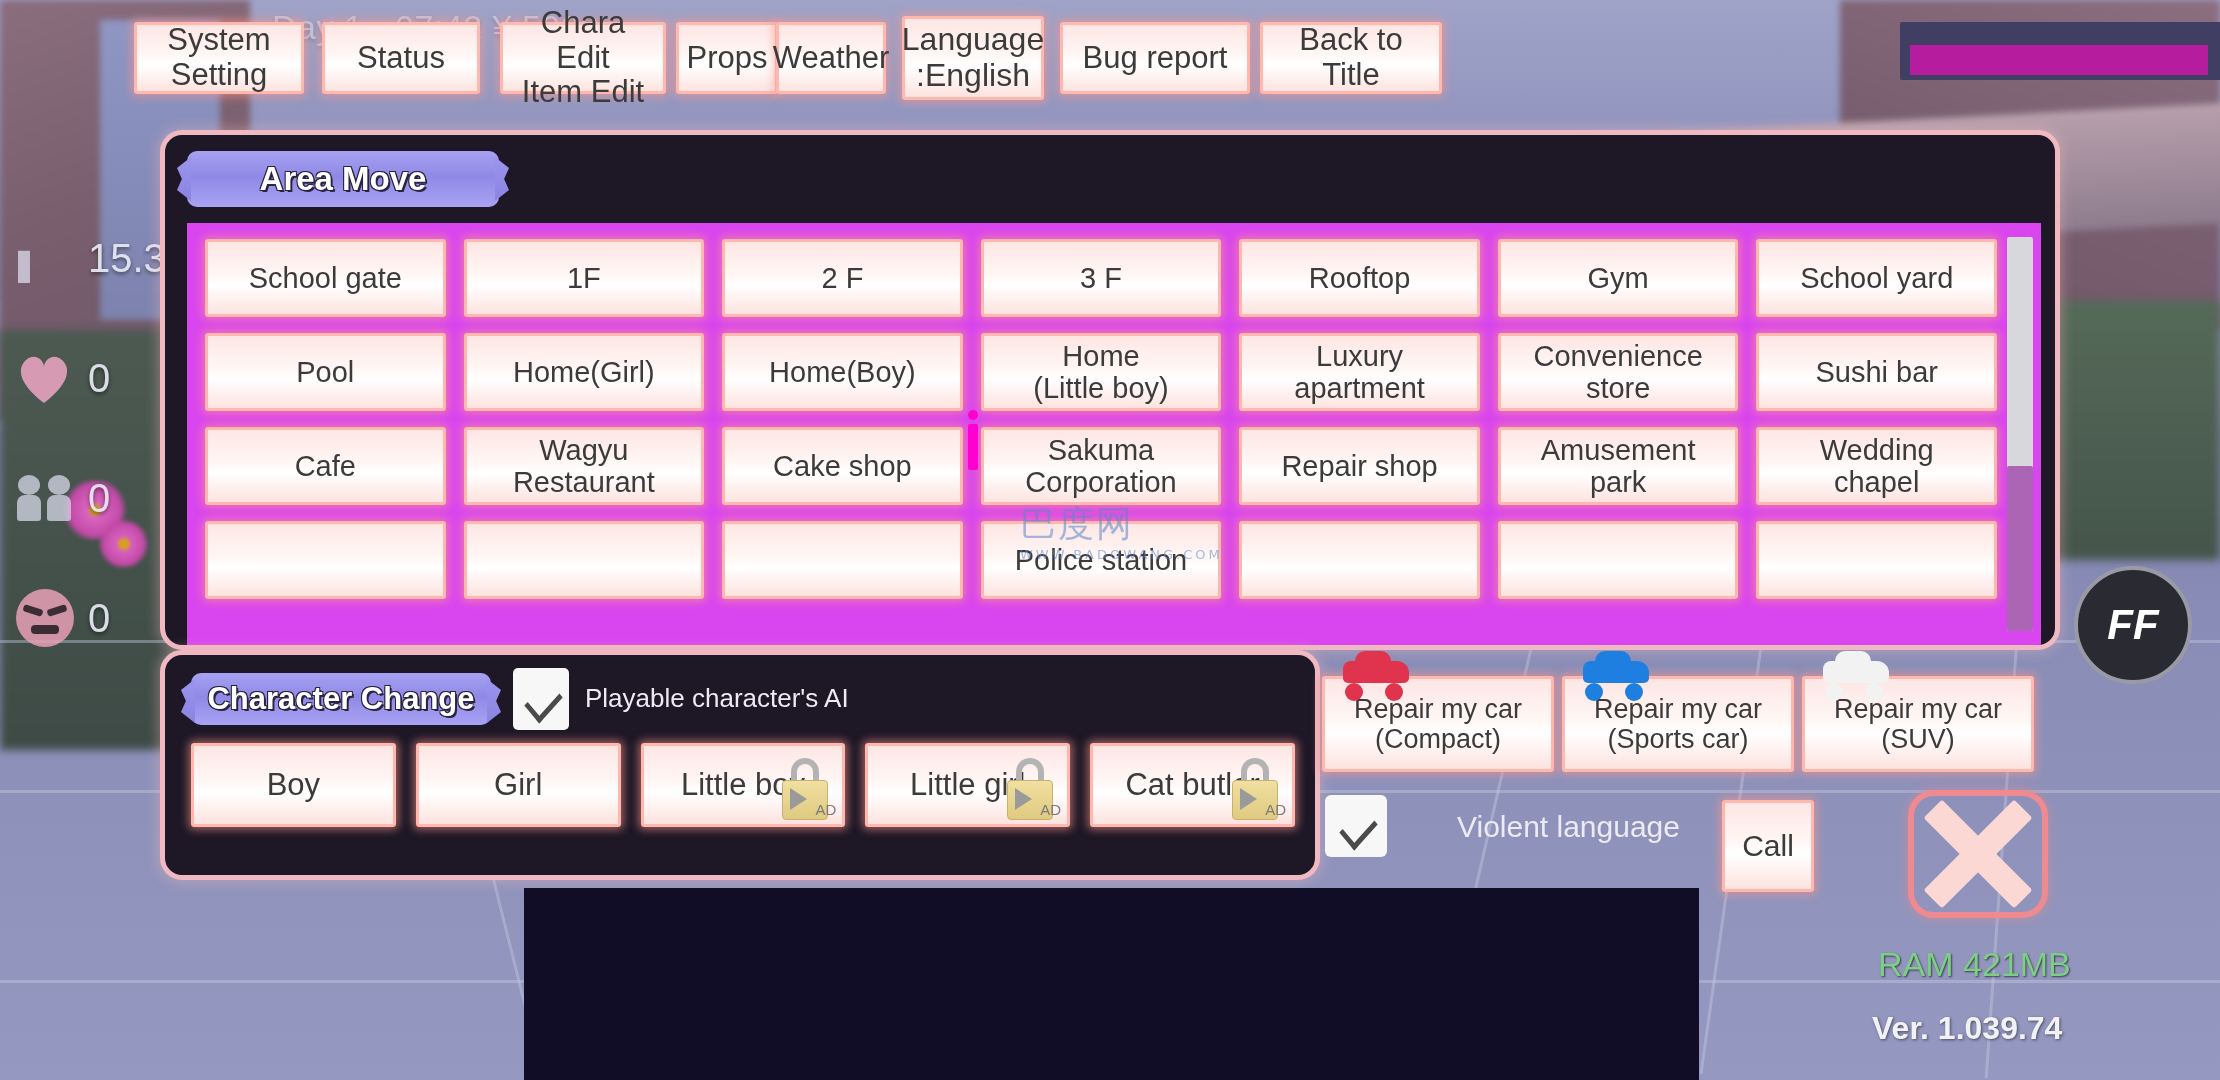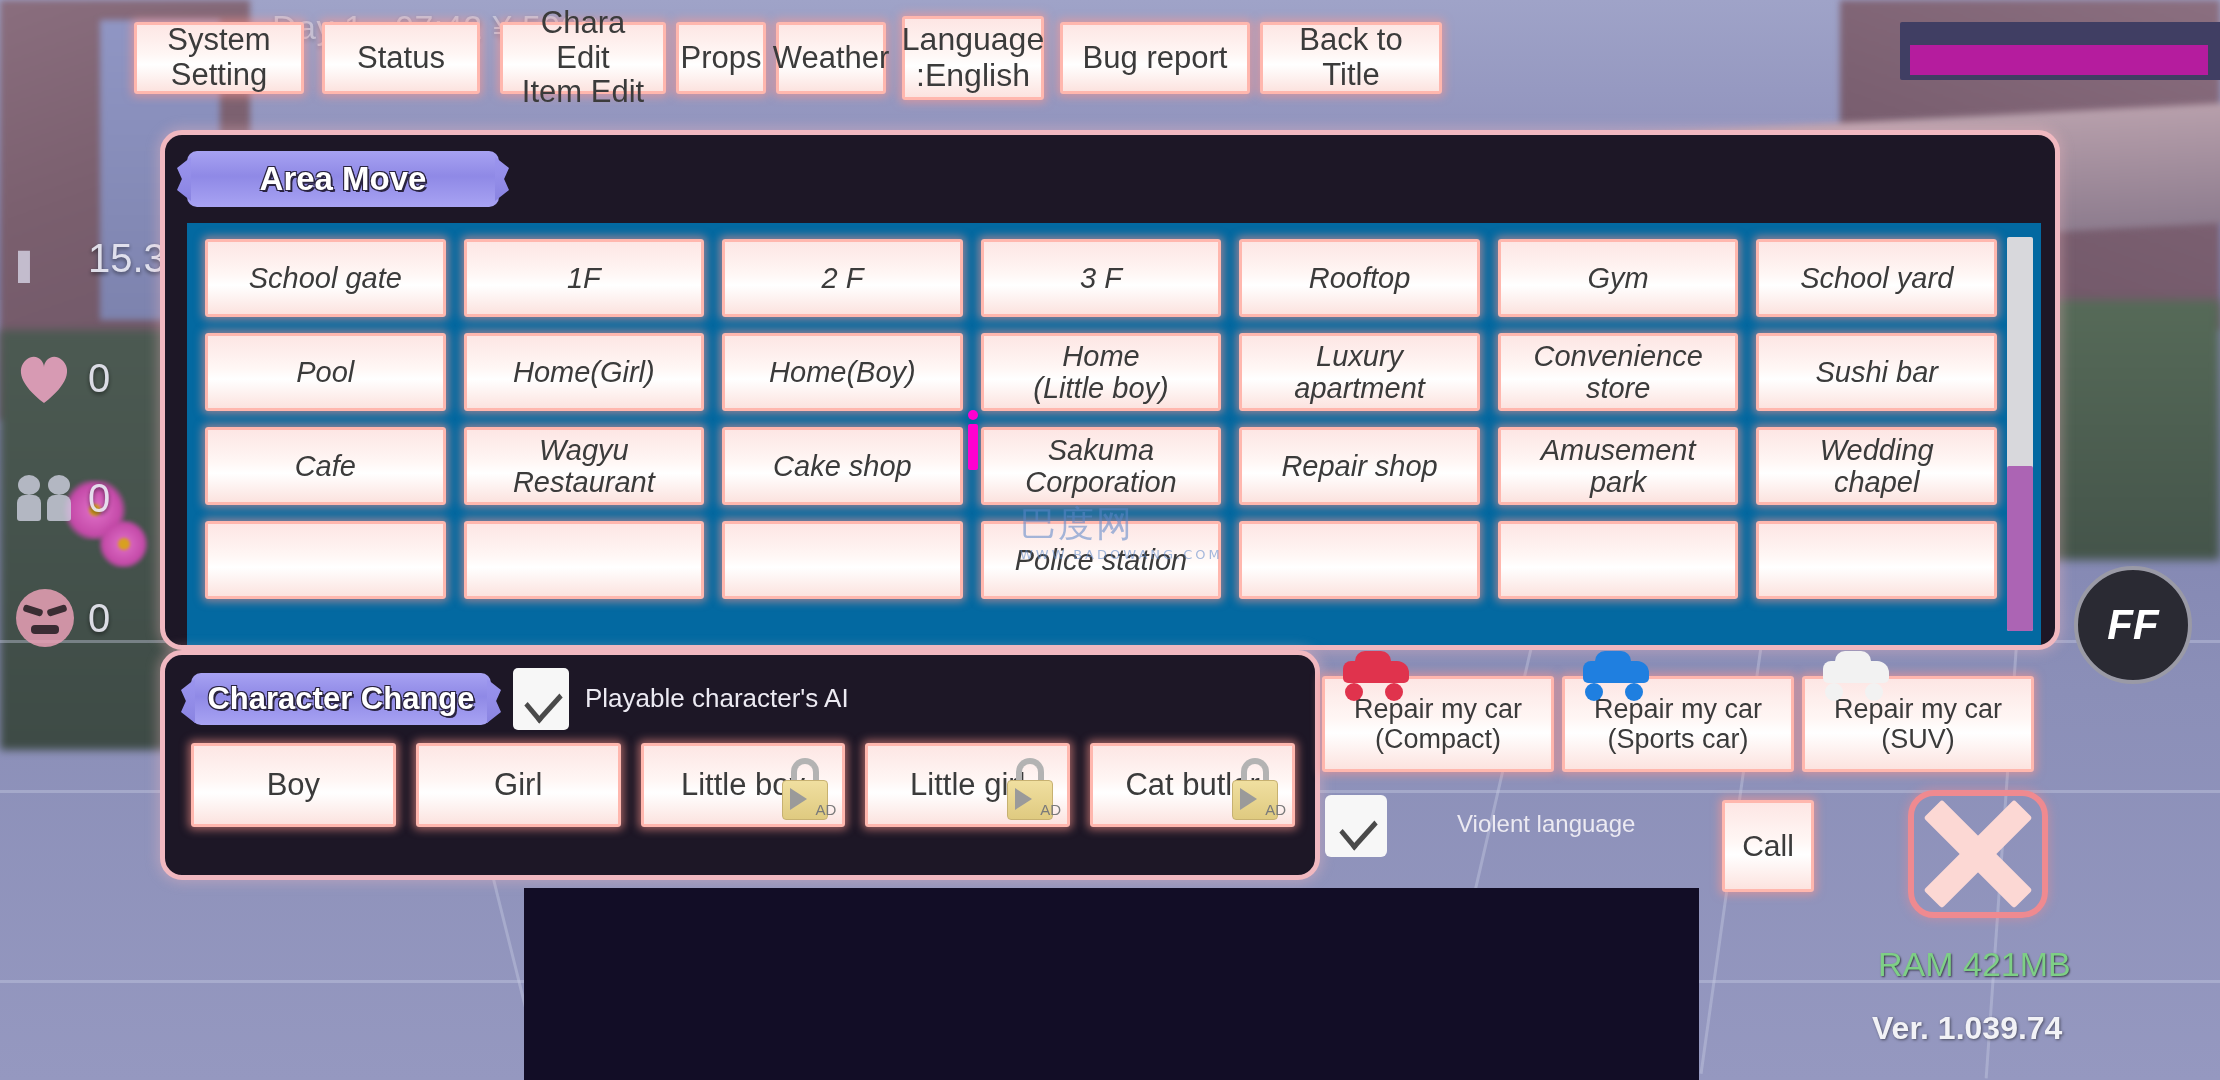--- a/index.html
+++ b/index.html
@@ -175,23 +175,22 @@
   }
   .panel-title::before, .panel-title::after {
     content:""; position:absolute; top:6px; width:14px; height:44px;
     background: linear-gradient(180deg,#9b95ee,#8a84e2);
   }
   .panel-title::before { left:-10px; clip-path: polygon(100% 0,100% 100%,0 75%,35% 50%,0 25%); }
   .panel-title::after  { right:-10px; clip-path: polygon(0 0,0 100%,100% 75%,65% 50%,100% 25%); }
 
   #area-scroll {
     position:absolute; left:22px; top:88px; right:14px; bottom:0;
-    background:#0369a1;
+    background:#d946ef;
     overflow:hidden;
-    font-style:italic;
   }
   #area-grid {
     position:absolute; left:18px; top:16px; right:44px;
     display:grid; grid-template-columns: repeat(7, 1fr); gap:16px 18px;
   }
   #area-grid .pbtn { height:78px; font-size:29px; padding:0 6px; }
 
   .info-i {
     position:absolute; left:-16px; top:-6px; width:10px; height:46px;
     background:#ff00d0; border-radius:2px;
@@ -274,21 +273,21 @@
   .caricon .w.l { left:6px; } .caricon .w.r { left:46px; }
 
   
   #violent-check {
     position:absolute; left:1325px; top:795px; width:62px; height:62px;
     background:#f7f7f7; border-radius:6px;
     display:flex; align-items:center; justify-content:center;
   }
   #violent-label {
     position:absolute; left:1457px; top:810px;
-    font-size:24px; color:#eceaf2;
+    font-size:30px; color:#eceaf2;
   }
   #call-btn {
     position:absolute; left:1722px; top:800px; width:92px; height:92px;
     font-size:30px;
   }
   #close-btn {
     position:absolute; left:1908px; top:790px; width:140px; height:128px;
     border:6px solid #ef8a90; border-radius:26px;
     background: transparent;
     box-shadow: 0 0 10px 2px rgba(239,138,144,.4);
@@ -402,21 +401,21 @@
   <div id="status-line">Day 1 - 07:42  ¥ 5000</div>
 
   <div id="top-progress">
     <div class="fill"></div>
   </div>
 
   <div id="topbar">
       <div class="pbtn" style="left: 134px; width: 170px;">System Setting</div>
       <div class="pbtn" style="left: 322px; width: 158px;">Status</div>
       <div class="pbtn" style="left: 500px; width: 166px;">Chara Edit<br>Item Edit</div>
-      <div class="pbtn" style="left: 676px; width: 90px;">Props</div>
+      <div class="pbtn" style="left: 676px; width: 102px;">Props</div>
       <div class="pbtn" style="left: 776px; width: 110px;">Weather</div>
       <div class="pbtn" style="left: 902px; width: 142px; height: 84px; top: -6px; font-size: 32px;">Language<br>:English</div>
       <div class="pbtn" style="left: 1060px; width: 190px;">Bug report</div>
       <div class="pbtn" style="left: 1260px; width: 182px;">Back to Title</div>
     </div>
 
   <div id="area-panel">
     <div class="panel-title">Area Move</div>
     <div id="area-scroll">
       <div id="area-grid">

